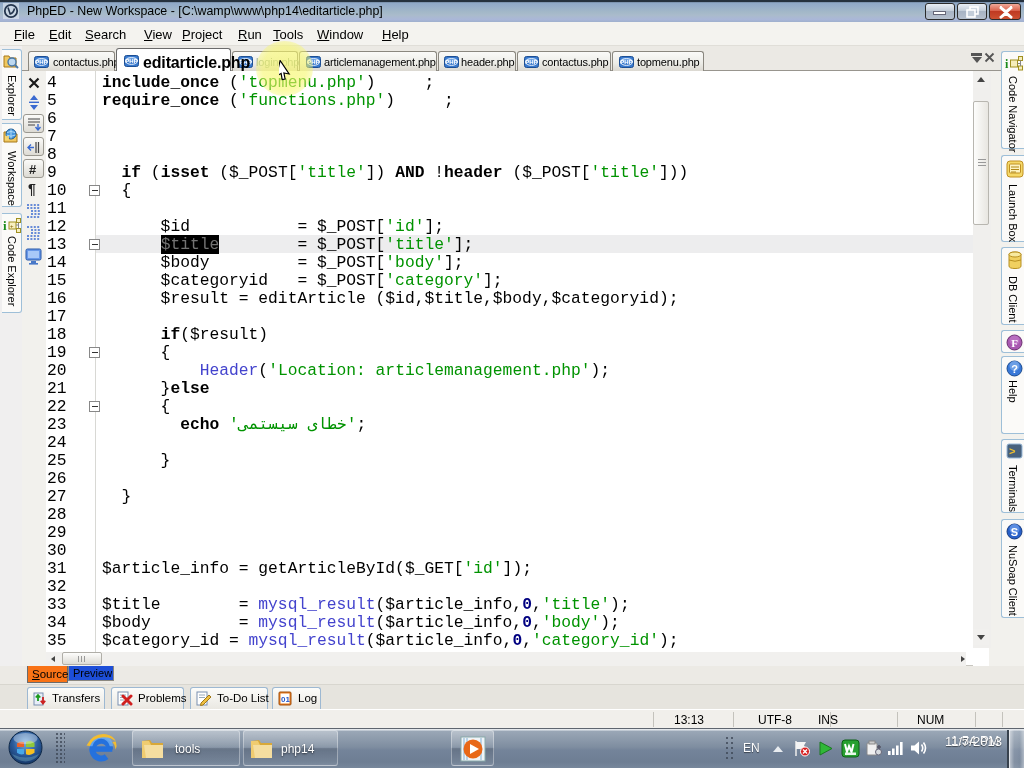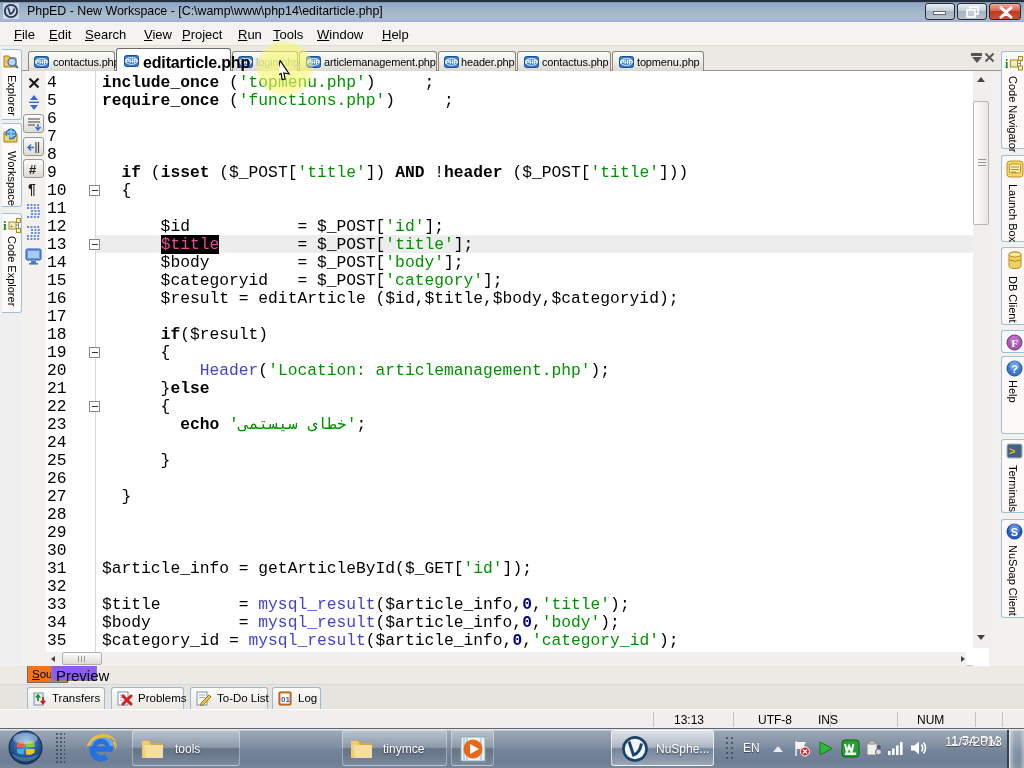--- a/index.html
+++ b/index.html
@@ -267,21 +267,21 @@
   <div class="foldbox" style="top:330px"></div>
   <div id="code"><b>include_once</b> (<span class="s">'topmenu.php'</span>)     ;
 <b>require_once</b> (<span class="s">'functions.php'</span>)     ;
 
 
 
   <b>if</b> (<b>isset</b> ($_POST[<span class="s">'title'</span>]) <b>AND</b> !<b>header</b> ($_POST[<span class="s">'title'</span>]))
   {
 
       $id           = $_POST[<span class="s">'id'</span>];
-      <span style="background:#000;color:#ec4899">$title</span>        = $_POST[<span class="s">'title'</span>];
+      <span style="background:#000;color:#737373">$title</span>        = $_POST[<span class="s">'title'</span>];
       $body         = $_POST[<span class="s">'body'</span>];
       $categoryid   = $_POST[<span class="s">'category'</span>];
       $result = editArticle ($id,$title,$body,$categoryid);
 
       <b>if</b>($result)
       {
           <span class="f">Header</span>(<span class="s">'Location: articlemanagement.php'</span>);
       }<b>else</b>
       {
         <b>echo</b> <span class="s">'خطای سیستمی'</span>;
@@ -377,21 +377,21 @@
       <circle cx="8.5" cy="6" r="5" fill="#6898e8" opacity="0.8"></circle>
       <text x="8.5" y="13" font-size="11" font-weight="bold" fill="#fff" text-anchor="middle">S</text>
     </svg>
     <div class="vtext" style="top:25px">NuSoap Client</div>
   </div>
 </div>
 <div id="srcprev">
   <div class="abs" style="left:27px;top:0;width:41px;height:17px;background:#f97316;border:1px solid #6b6b6b;border-top:none;font-size:11.5px">
     <div class="abs" style="left:4px;top:2px"><u>S</u>ource</div>
   </div>
-  <div class="abs" style="left:51px;top:0;width:46px;height:15px;background:#8b5cf6;border:1px solid #8a877f;border-top:none;font-size:15px">
+  <div class="abs" style="left:68px;top:0;width:46px;height:15px;background:#1d4ed8;border:1px solid #8a877f;border-top:none;font-size:11px">
     <div class="abs" style="left:4px;top:1px">Preview</div>
   </div>
 </div>
 <div id="bottombar">
   <div class="btab" style="left:27px;width:78px">
     <svg class="abs" style="left:5px;top:4px" width="15" height="14" viewBox="0 0 15 14">
       <rect x="1" y="1" width="9" height="12" fill="#e8eef8" stroke="#7a90b0"></rect>
       <path d="M5 9 V3.5 M2.8 5.5 L5 3 L7.2 5.5" stroke="#1a9a1a" stroke-width="1.8" fill="none"></path>
       <path d="M10 5 V11 M7.8 8.8 L10 11.5 L12.2 8.8" stroke="#cc2020" stroke-width="1.8" fill="none"></path>
     </svg>
@@ -488,43 +488,35 @@
     <path d="M31.8 9.5 Q33.4 13.5 31.6 17.5 Q31 12.5 28.4 10 Z" fill="#f2bc30"></path>
   </svg>
   <div class="tbtn" style="left:132px;width:108px">
     <svg class="abs" style="left:7px;top:5px" width="27" height="25" viewBox="0 0 27 25">
       <path d="M2 5 L2 22 L23 22 L23 7 L12 7 L10 4 Z" fill="#d8a838"></path>
       <path d="M2 5 L2 22 L23 22 L23 9 L11 9 L9 5 Z" fill="#f0cc70"></path>
       <path d="M4 9 L6 22 L23 22 L23 9 Z" fill="#f5deA0"></path>
     </svg>
     <div class="lbl" style="left:42px">tools</div>
   </div>
-  <div class="tbtn" style="left:342px;width:105px">
-    <svg class="abs" style="left:6px;top:5px" width="27" height="25" viewBox="0 0 27 25">
+  <div class="tbtn" style="left:243px;width:95px">
+    <svg class="abs" style="left:5px;top:5px" width="27" height="25" viewBox="0 0 27 25">
       <path d="M2 5 L2 22 L23 22 L23 7 L12 7 L10 4 Z" fill="#d8a838"></path>
       <path d="M2 5 L2 22 L23 22 L23 9 L11 9 L9 5 Z" fill="#f0cc70"></path>
       <path d="M4 9 L6 22 L23 22 L23 9 Z" fill="#f5deA0"></path>
     </svg>
-    <div class="lbl" style="left:40px">tinymce</div>
+    <div class="lbl" style="left:37px">php14</div>
   </div>
   <div class="tbtn" style="left:451px;width:43px">
     <svg class="abs" style="left:8px;top:5px" width="26" height="26" viewBox="0 0 26 26">
       <rect x="1" y="1" width="24" height="24" fill="#f0f4f8" stroke="#8aa"></rect>
       <path d="M4 2 V24 M7 2 V24 M21 2 V24" stroke="#a8c8e0" stroke-width="1.5"></path>
       <circle cx="13" cy="13" r="9.5" fill="#e86818"></circle>
       <path d="M10 8 L19 13 L10 18 Z" fill="#fff"></path>
     </svg>
-  </div>
-  <div class="tbtn" style="left:611px;width:103px;background:linear-gradient(rgba(255,255,255,0.65),rgba(255,255,255,0.35) 48%,rgba(120,140,160,0.25) 52%,rgba(255,255,255,0.3));border-color:rgba(255,255,255,0.7)">
-    <svg class="abs" style="left:8px;top:3px" width="30" height="30" viewBox="0 0 30 30">
-      <circle cx="15" cy="15" r="13" fill="#f2f6fa"></circle>
-      <circle cx="15" cy="15" r="11.6" fill="none" stroke="#1c4468" stroke-width="2.8"></circle>
-      <path d="M9 7.5 L13.5 21 Q19.5 19.5 21.5 9.5" fill="none" stroke="#1c4468" stroke-width="3"></path>
-    </svg>
-    <div class="lbl" style="left:44px">NuSphe...</div>
   </div>
   <svg class="abs" style="left:725px;top:8px" width="10" height="24" viewBox="0 0 10 24">
     <g fill="#3c4654">
       <circle cx="2" cy="2" r="1"></circle>
         <circle cx="7" cy="2" r="1"></circle>
       <circle cx="2" cy="7" r="1"></circle>
         <circle cx="7" cy="7" r="1"></circle>
       <circle cx="2" cy="12" r="1"></circle>
         <circle cx="7" cy="12" r="1"></circle>
       <circle cx="2" cy="17" r="1"></circle>

